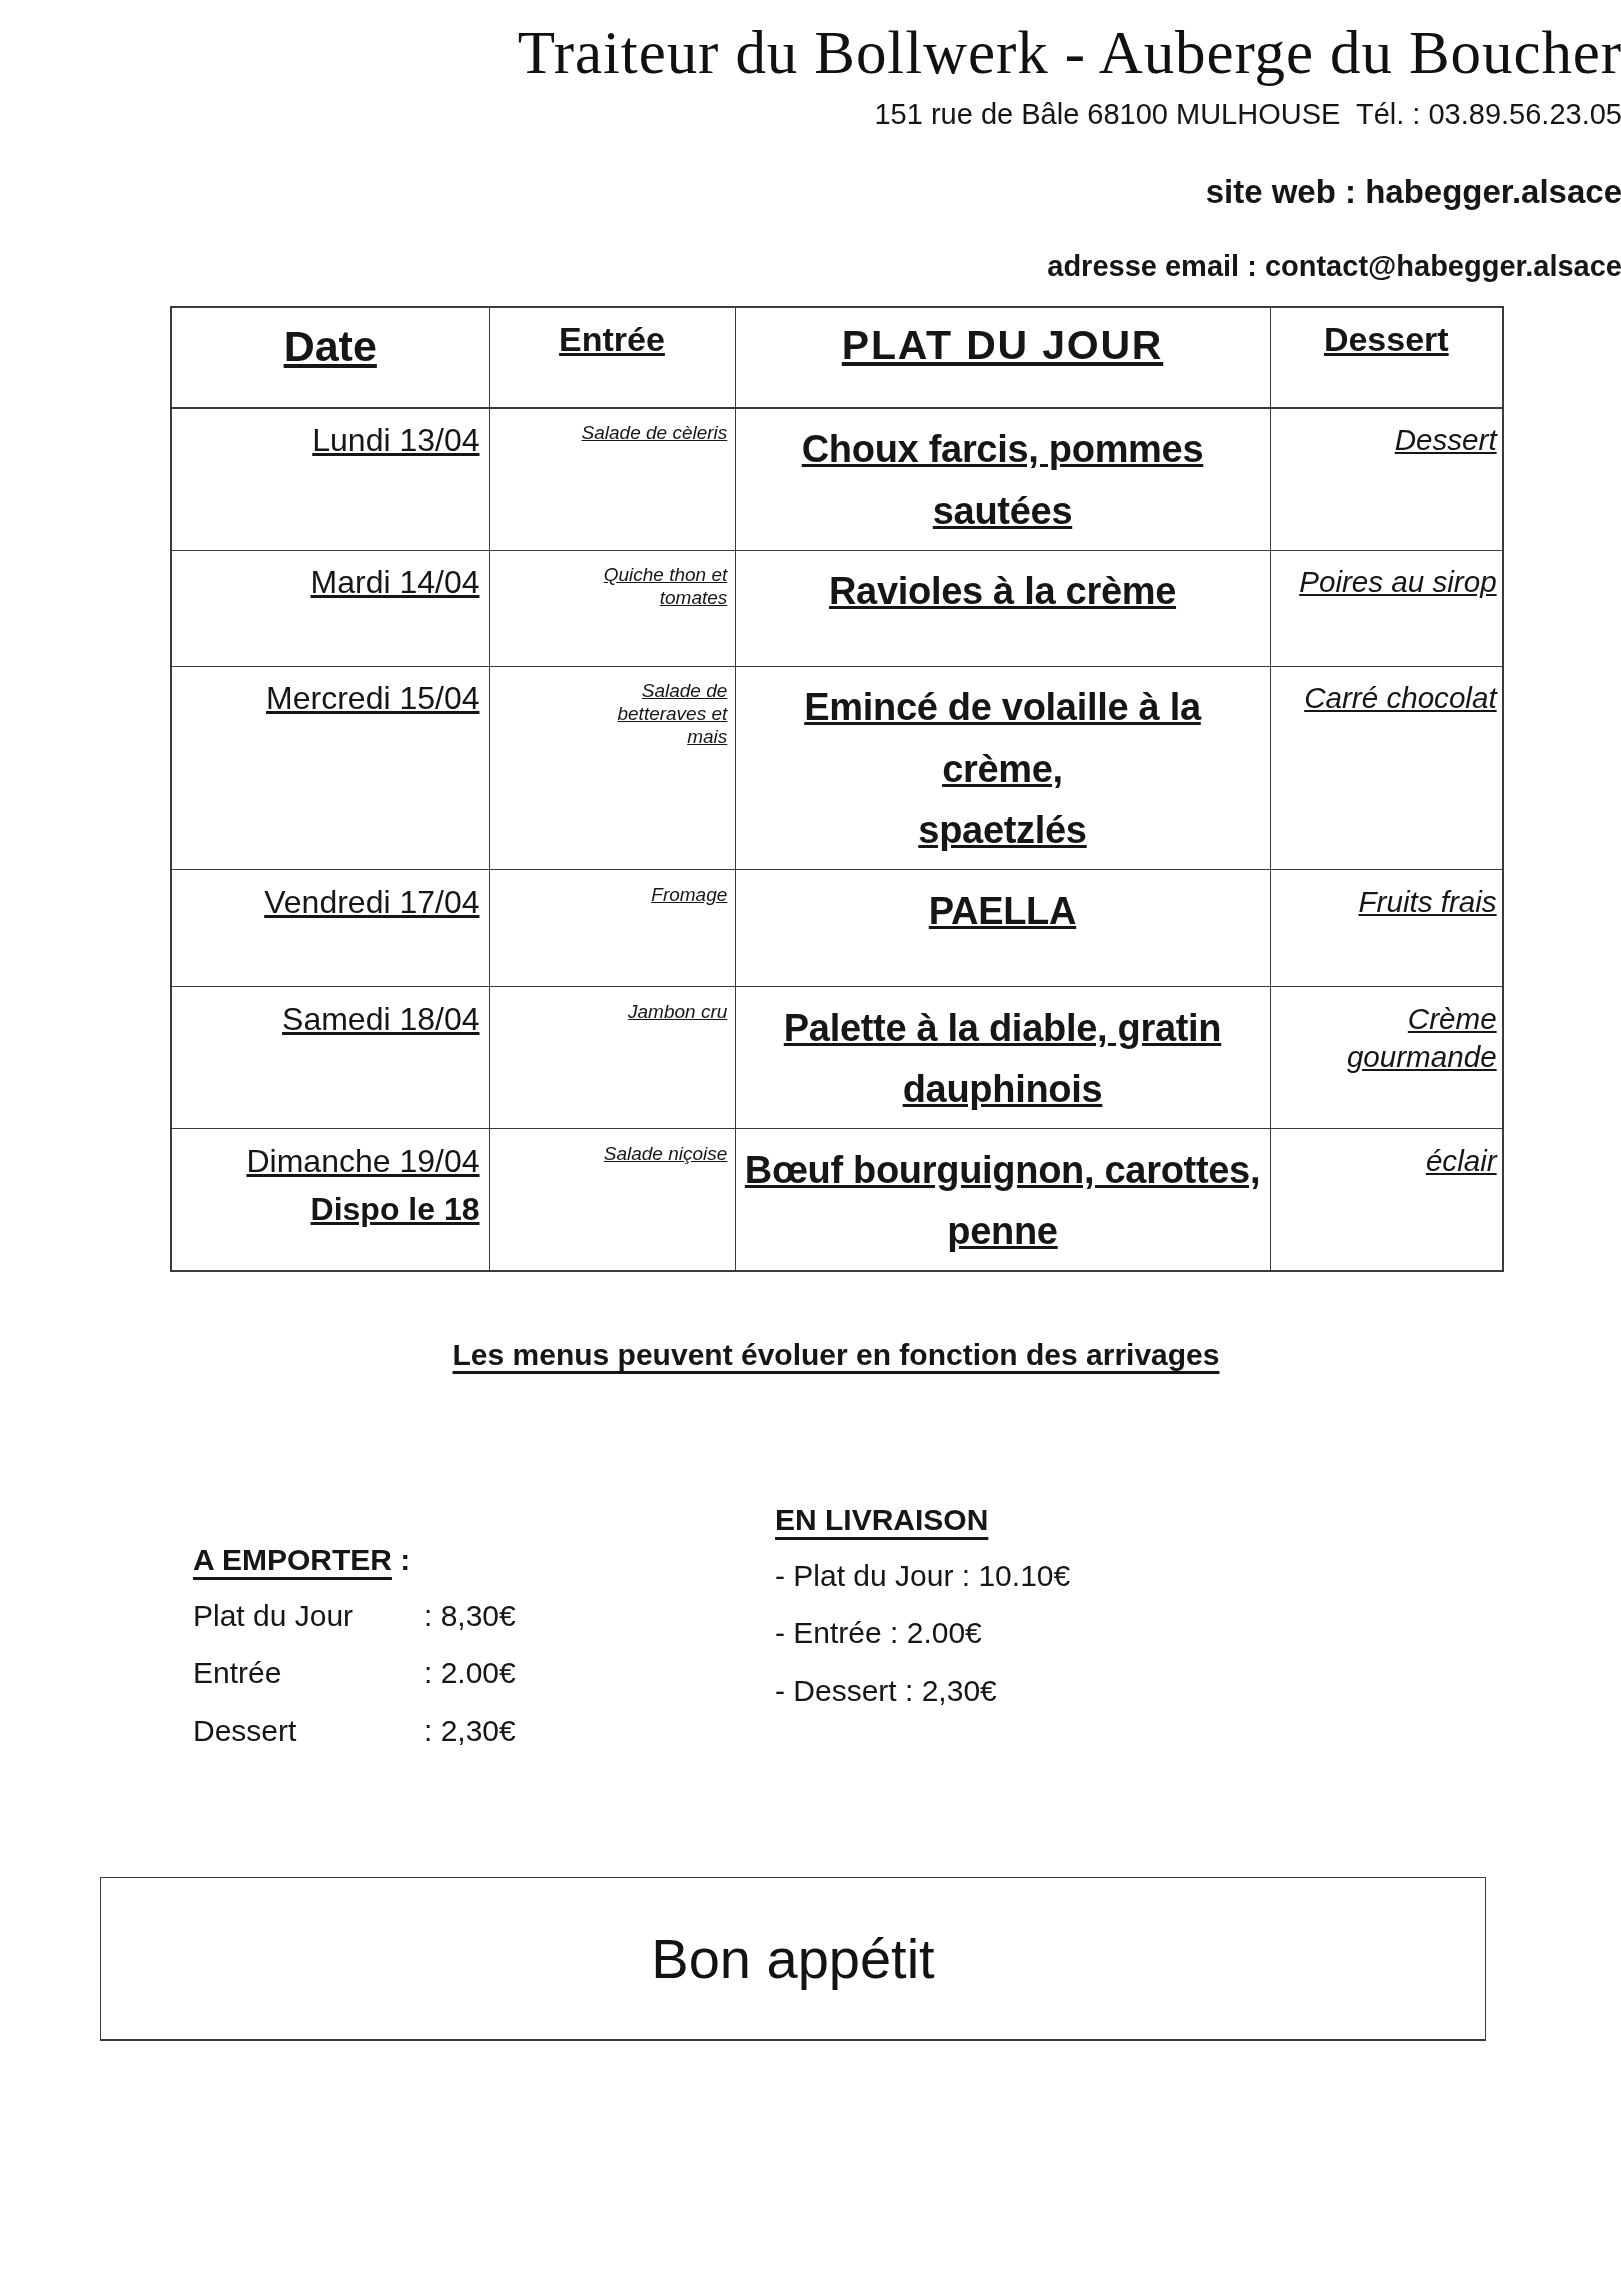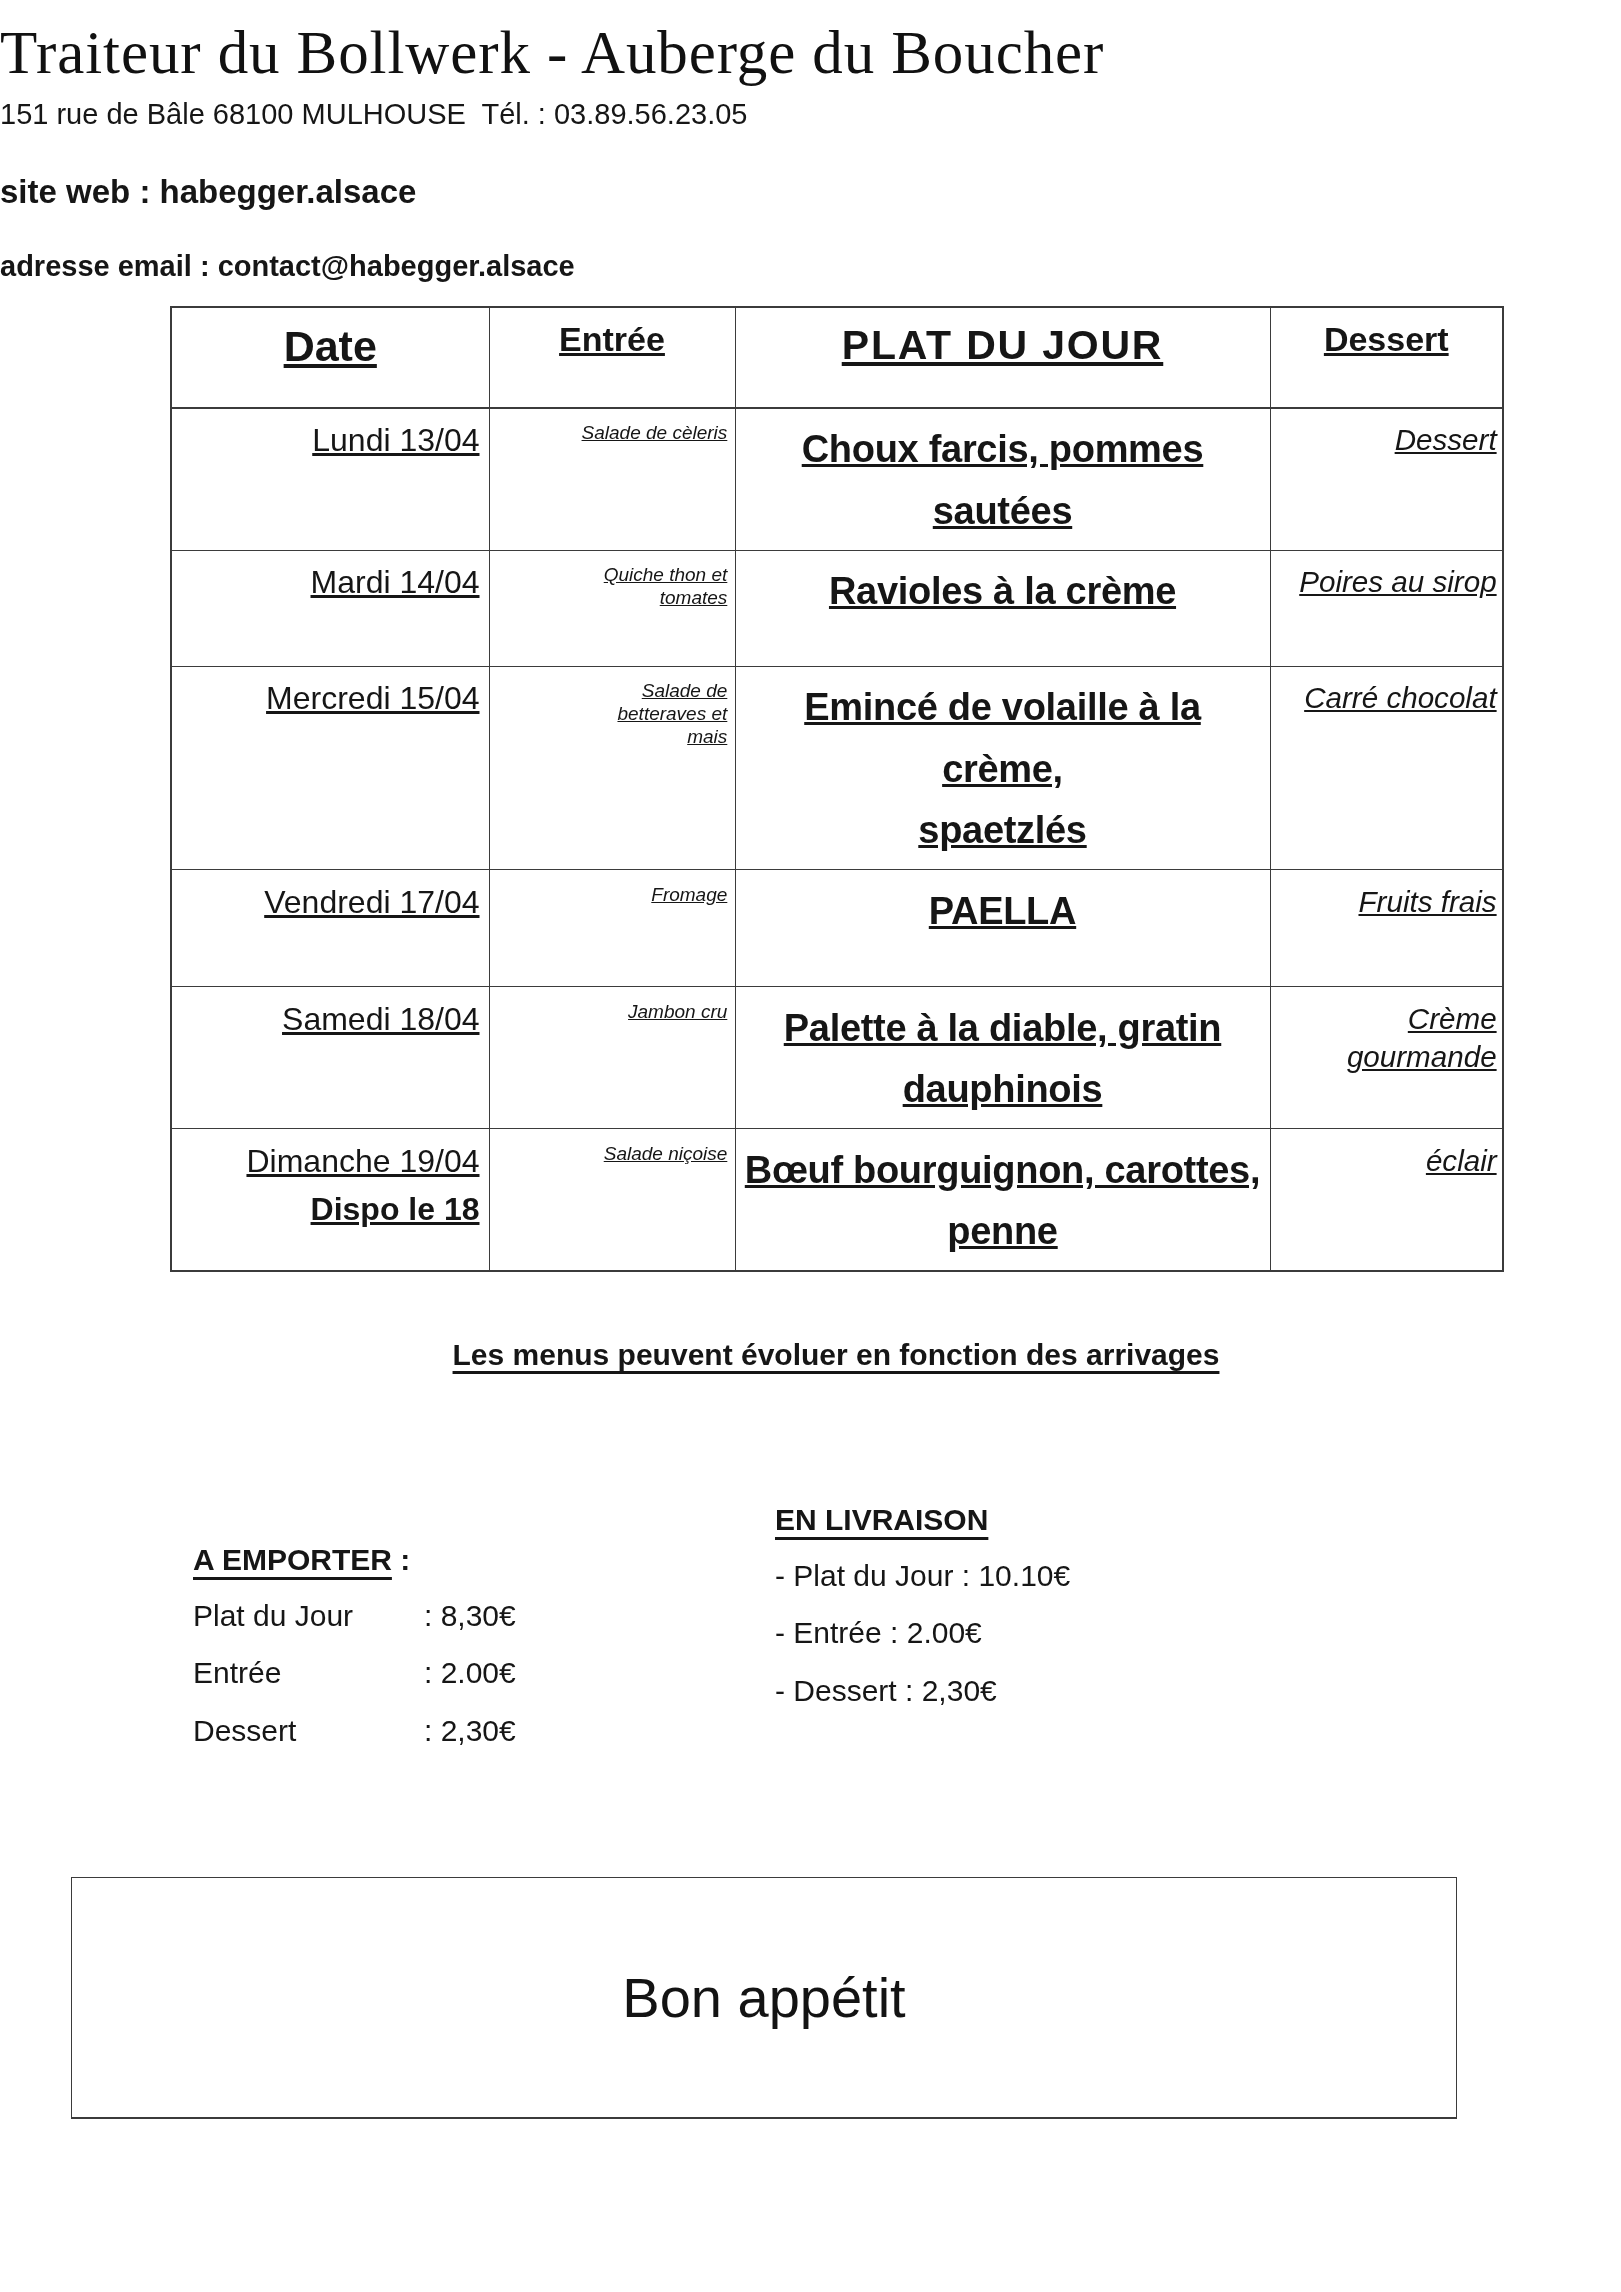--- a/index.html
+++ b/index.html
@@ -5,21 +5,21 @@
   * { margin: 0; padding: 0; box-sizing: border-box; }
   html, body { width: 1622px; height: 2293px; background: #ffffff; }
   body {
     font-family: "Liberation Sans", "DejaVu Sans", sans-serif;
     color: #161616;
     overflow: hidden;
   }
   .page { position: relative; width: 1622px; height: 2293px; background: #fff; }
 
   
-  .doc-header { text-align: left; }
+  .doc-header { text-align: right; }
   .title {
     margin-top: 16px;
     font-family: "Liberation Serif", "DejaVu Serif", serif;
     font-size: 61px;
     font-weight: 400;
     line-height: 1.2;
     letter-spacing: 0.9px;
     color: #111;
   }
   .address {
@@ -119,23 +119,23 @@
     text-decoration: underline;
     text-decoration-thickness: 2.7px;
     text-underline-offset: 7.2px;
   }
   .price-row { font-size: 30px; font-weight: 400; margin-bottom: 23px; line-height: 1.15; }
   .price-row .lbl { display: inline-block; width: 231px; }
 
   
   .bon-box {
     margin-top: 106px;
-    margin-left: 71px;
+    margin-left: 100px;
     width: 1386px;
-    height: 242px;
+    height: 164px;
     border: 1.8px solid #3b3b3b;
     border-bottom-width: 2.7px;
     display: flex;
     align-items: center;
     justify-content: center;
   }
   .bon-text { font-size: 56px; font-weight: 400; color: #131313; }
 </style>
 </head>
 <body>

